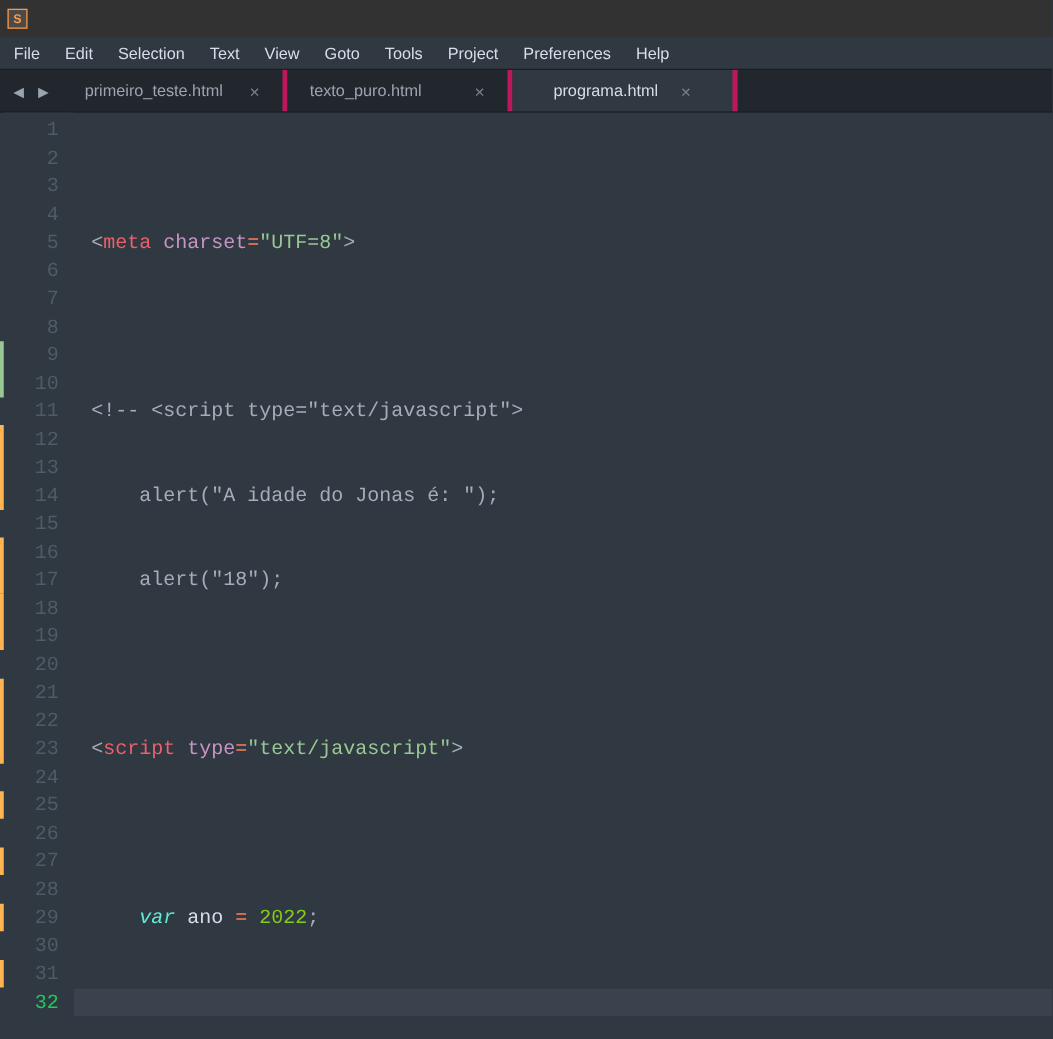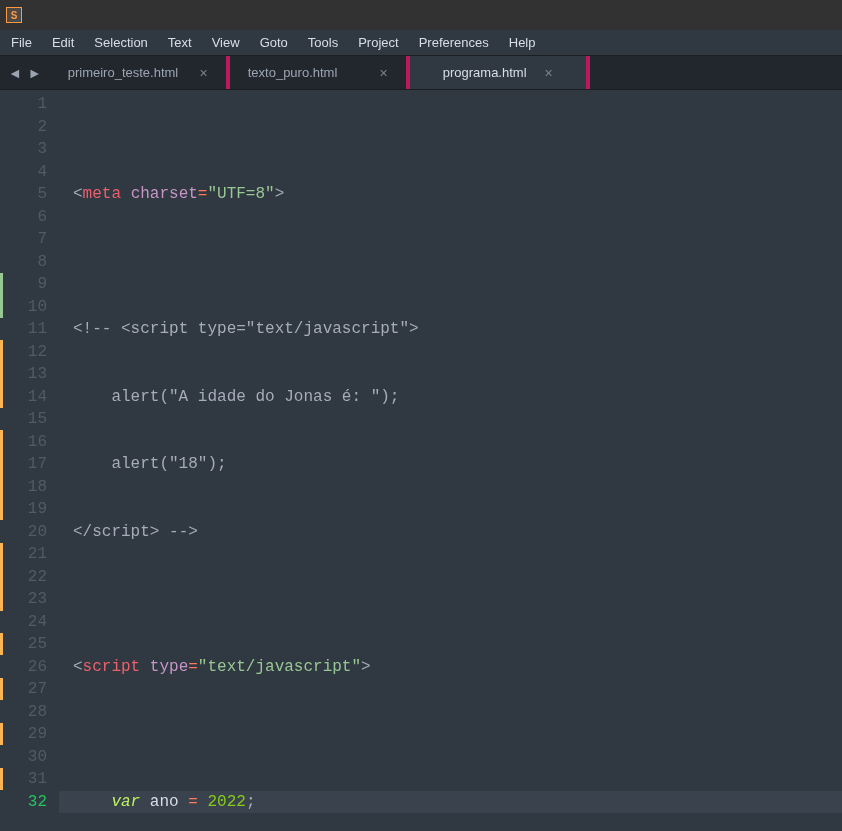--- a/index.html
+++ b/index.html
@@ -121,21 +121,21 @@
     left:0; right:0;
     height:22.5px;
     background:#3a434d;
     z-index:0;
   }
   .code .line > * { position:relative; z-index:1; }
   
   .c-tag    { color:#eb606b; }   
   .c-attr   { color:#c695c6; }   
   .c-str    { color:#99c794; }   
-  .c-kw     { color:#bef264; font-style:italic; }  
+  .c-kw     { color:#5eead4; font-style:italic; }  
   .c-var    { color:#d8dee9; }
   .c-num    { color:#84cc16; }   
   .c-op     { color:#f97b58; }   
   .c-punct  { color:#a6acb9; }
   .c-comment{ color:#a6acb9; }
 </style>
 </head>
 <body>
 
 <div class="title-bar">
@@ -226,21 +226,20 @@
   </div>
 
   <div class="code">
     <div class="hl-line" style="top:700.5px"></div>
 
     <div class="line"><span class="c-punct">&lt;</span><span class="c-tag">meta</span> <span class="c-attr">charset</span><span class="c-op">=</span><span class="c-str">"UTF=8"</span><span class="c-punct">&gt;</span></div>
     <div class="line"></div>
     <div class="line"><span class="c-comment"><span>&lt;!-- </span><span>&lt;script type="text/javascript"&gt;</span></span></div>
     <div class="line"><span class="c-comment">    <span>alert("A idade do Jonas é: ");</span></span></div>
     <div class="line"><span class="c-comment">    <span>alert("18");</span></span></div>
-    <div class="line"><span class="c-comment"><span>&lt;/script&gt;</span><span> --&gt;</span></span></div>
     <div class="line"></div>
     <div class="line"><span class="c-punct">&lt;</span><span class="c-tag">script</span> <span class="c-attr">type</span><span class="c-op">=</span><span class="c-str">"text/javascript"</span><span class="c-punct">&gt;</span></div>
     <div class="line"></div>
     <div class="line">    <span class="c-kw">var</span> <span class="c-var">ano</span> <span class="c-op">=</span> <span class="c-num">2022</span><span class="c-punct">;</span></div>
     
     
     
     
     
     

